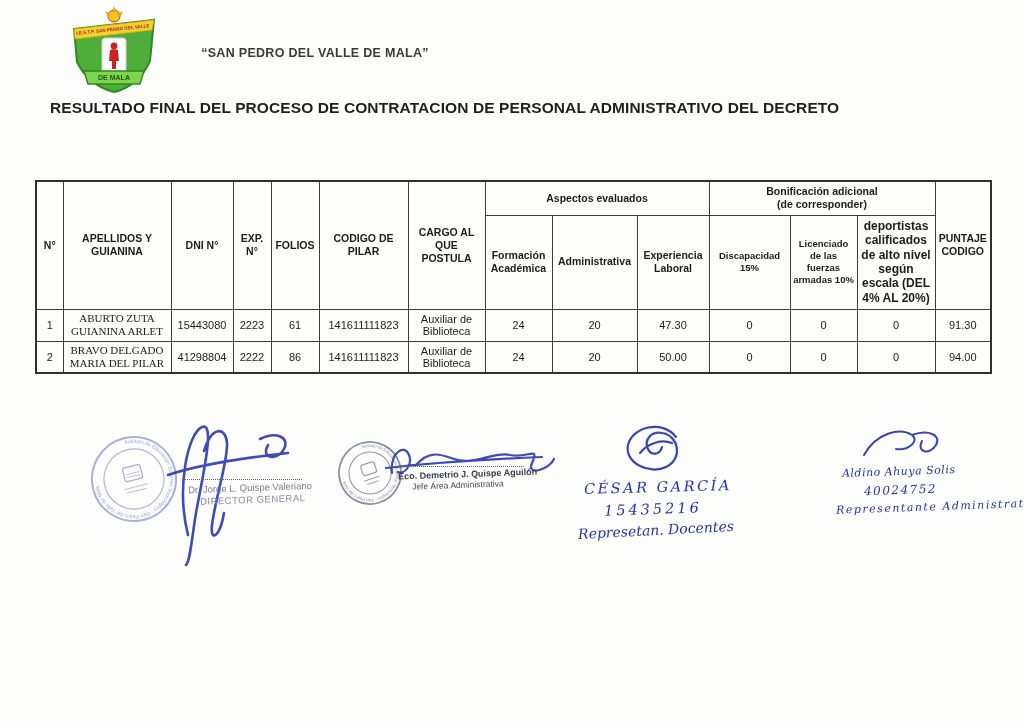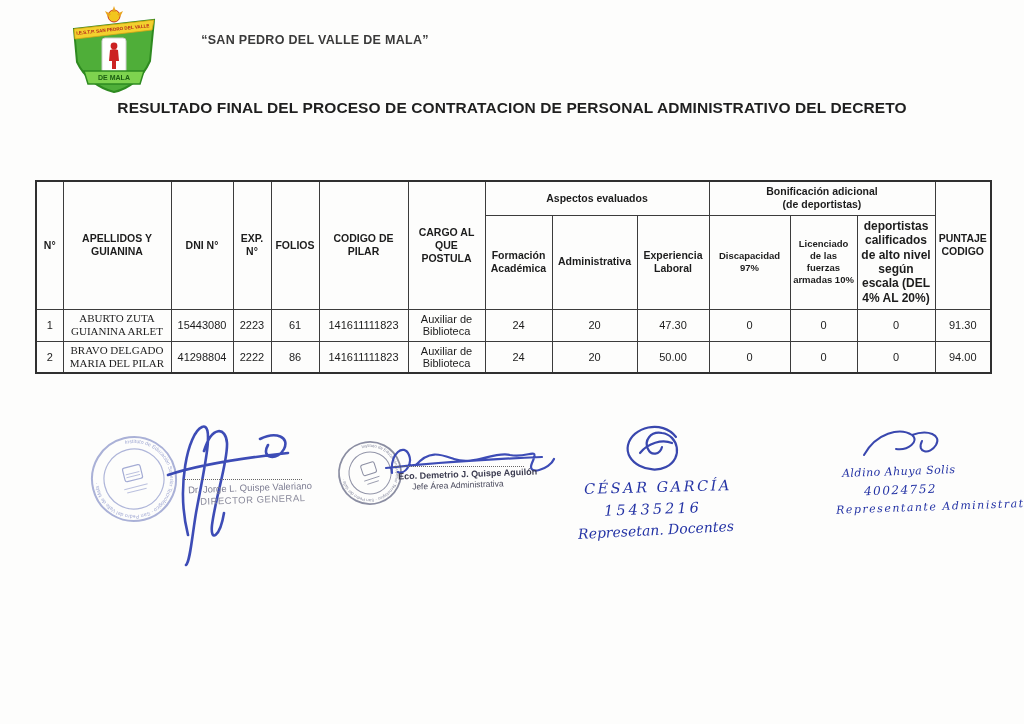--- a/index.html
+++ b/index.html
@@ -9,25 +9,25 @@
     font-family:"Liberation Sans", sans-serif;
     color:#222;
     overflow:hidden;
   }
   .page{position:relative;width:1024px;height:724px;background:#fdfdfc;}
 
   
   .logo{position:absolute;left:62px;top:5px;width:104px;height:92px;}
   .inst-block{position:absolute;left:150px;top:30px;width:330px;text-align:center;color:#3a3a3a;}
   .inst-l1{font-size:10.5px;font-weight:700;letter-spacing:.2px;}
-  .inst-l2{font-size:12.5px;font-weight:700;margin-top:3px;letter-spacing:.3px;}
+  .inst-l2{font-size:12.5px;font-weight:700;margin-top:16px;letter-spacing:.3px;}
 
   .doc-title{
     position:absolute;left:50px;top:97px;width:924px;
-    text-align:center;font-weight:700;font-size:15.5px;line-height:1.45;
+    font-weight:700;font-size:15.5px;line-height:1.45;
     color:#1f1f1f;letter-spacing:.1px;
   }
 
   
   table.results{
     position:absolute;left:35px;top:180px;width:955px;
     border-collapse:collapse;table-layout:fixed;
     font-size:10.5px;color:#1c1c1c;
   }
   table.results th, table.results td{
@@ -121,29 +121,29 @@
       <th rowspan="2">N°</th>
       <th rowspan="2">APELLIDOS Y GUIANINA</th>
       <th rowspan="2">DNI N°</th>
       <th rowspan="2">EXP. N°</th>
       <th rowspan="2">FOLIOS</th>
       <th rowspan="2">CODIGO DE PILAR</th>
       <th rowspan="2">CARGO AL QUE POSTULA</th>
       <th colspan="3">Aspectos evaluados</th>
       <th colspan="3">
         <span class="two-line">Bonificación adicional</span>
-        <span class="two-line">(de deportistas)</span>
+        <span class="two-line">(de corresponder)</span>
       </th>
       <th rowspan="2">PUNTAJE CODIGO</th>
     </tr>
     <tr class="tier2">
       <th>Formación Académica</th>
       <th>Administrativa</th>
       <th>Experiencia Laboral</th>
-      <th class="small-head">Discapacidad 97%</th>
+      <th class="small-head">Discapacidad 15%</th>
       <th class="small-head">Licenciado de las fuerzas armadas 10%</th>
       <th class="tiny-head">deportistas calificados de alto nivel según escala (DEL 4% AL 20%)</th>
     </tr>
     <tr class="data-row">
       <td>1</td>
       <td class="cell-names">ABURTO ZUTA GUIANINA ARLET</td>
       <td>15443080</td>
       <td>2223</td>
       <td>61</td>
       <td>141611111823</td>

